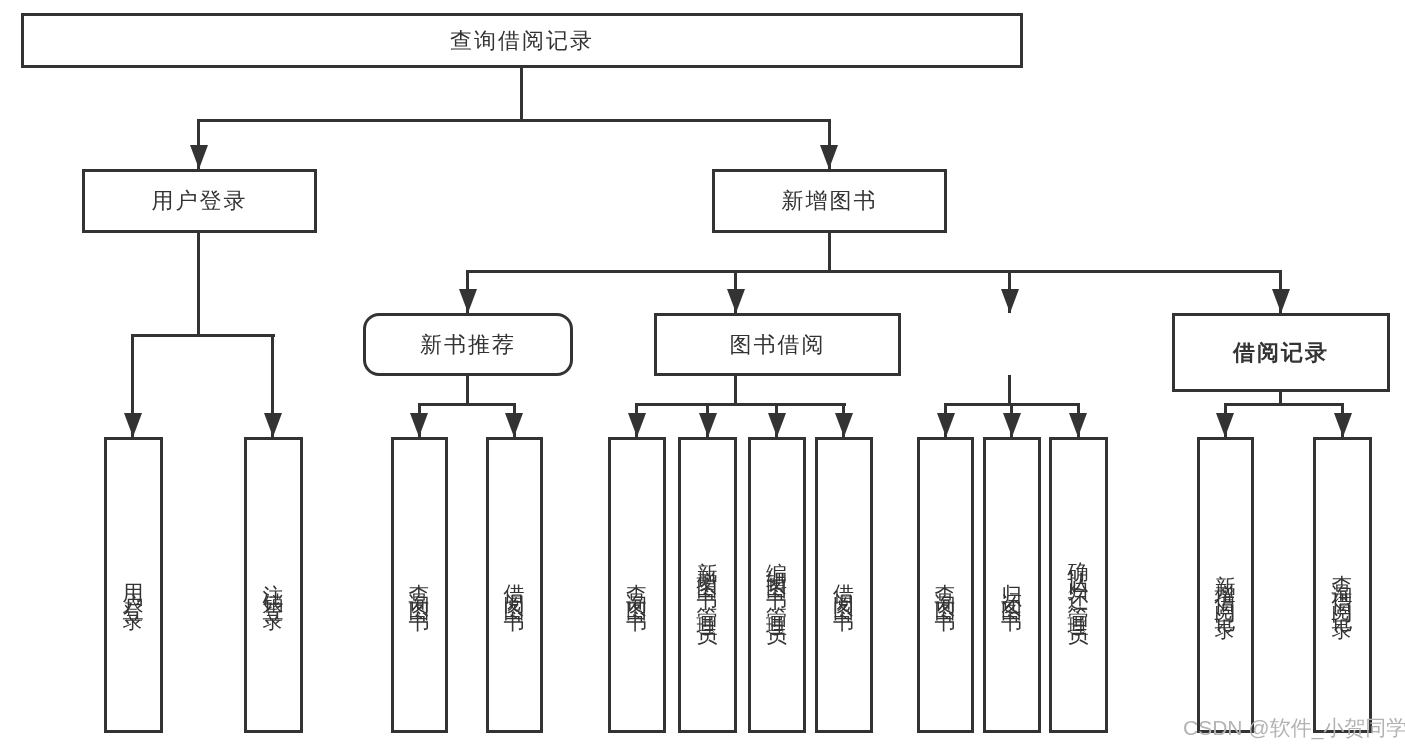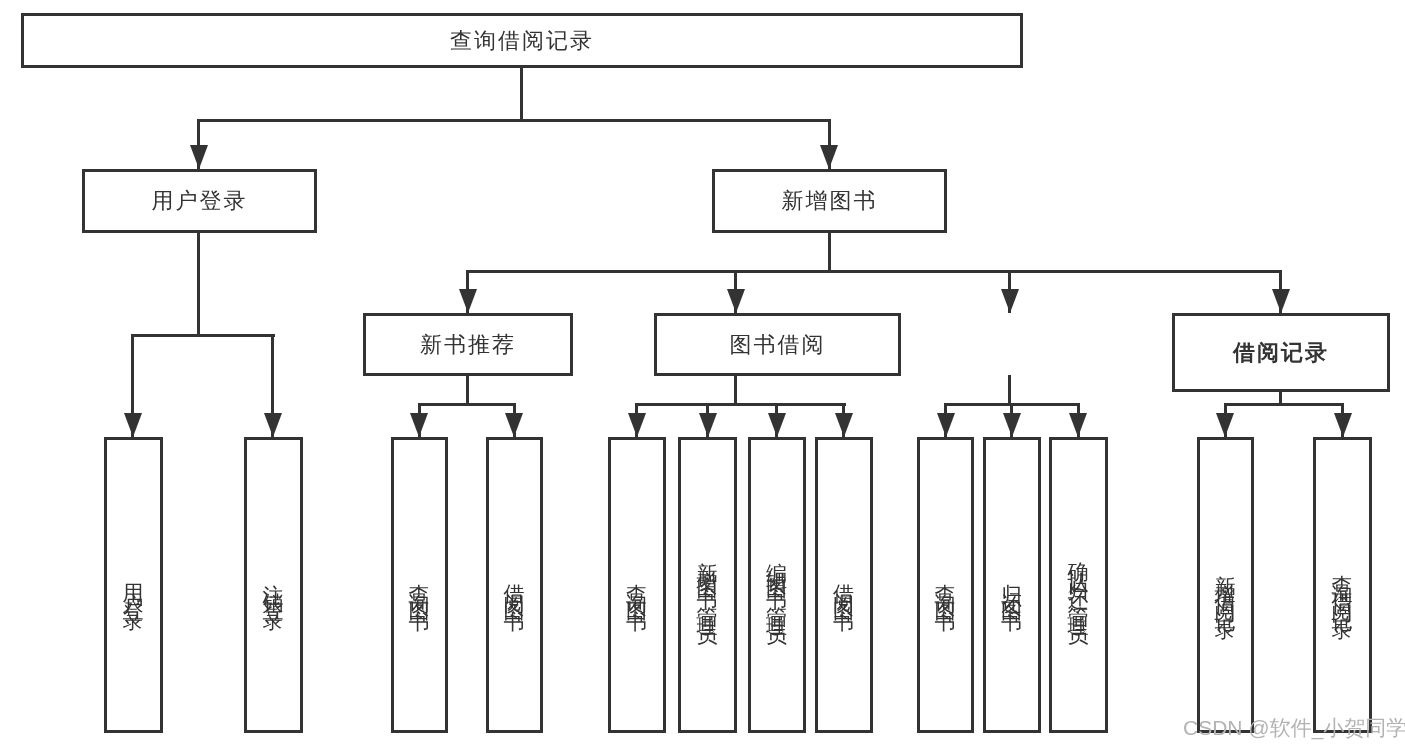--- a/index.html
+++ b/index.html
@@ -90,21 +90,21 @@
   <div class="hline" style="left:466px; top:270px; width:816px;"></div>
   <div class="vline" style="left:466px; top:270px; height:43px;"></div>
   <div class="vline" style="left:734px; top:270px; height:43px;"></div>
   <div class="vline" style="left:1008px; top:270px; height:43px;"></div>
   <div class="vline" style="left:1279px; top:270px; height:43px;"></div>
   <div class="arrow" style="left:459px; top:289px;"></div>
   <div class="arrow" style="left:727px; top:289px;"></div>
   <div class="arrow" style="left:1001px; top:289px;"></div>
   <div class="arrow" style="left:1272px; top:289px;"></div>
 
-  <div class="box" style="left:363px; top:313px; width:210px; height:63px;">
+  <div class="box" style="left:363px; top:313px; width:210px; height:63px;border-radius:16px;">
     <span class="hlabel">新书推荐</span>
   </div>
   <div class="box" style="left:654px; top:313px; width:247px; height:63px;">
     <span class="hlabel">图书借阅</span>
   </div>
   <div class="box" style="left:1172px; top:313px; width:218px; height:79px;font-weight:bold;">
     <span class="hlabel">借阅记录</span>
   </div>
 
   <div class="vline" style="left:466px; top:375px; height:31px;"></div>

